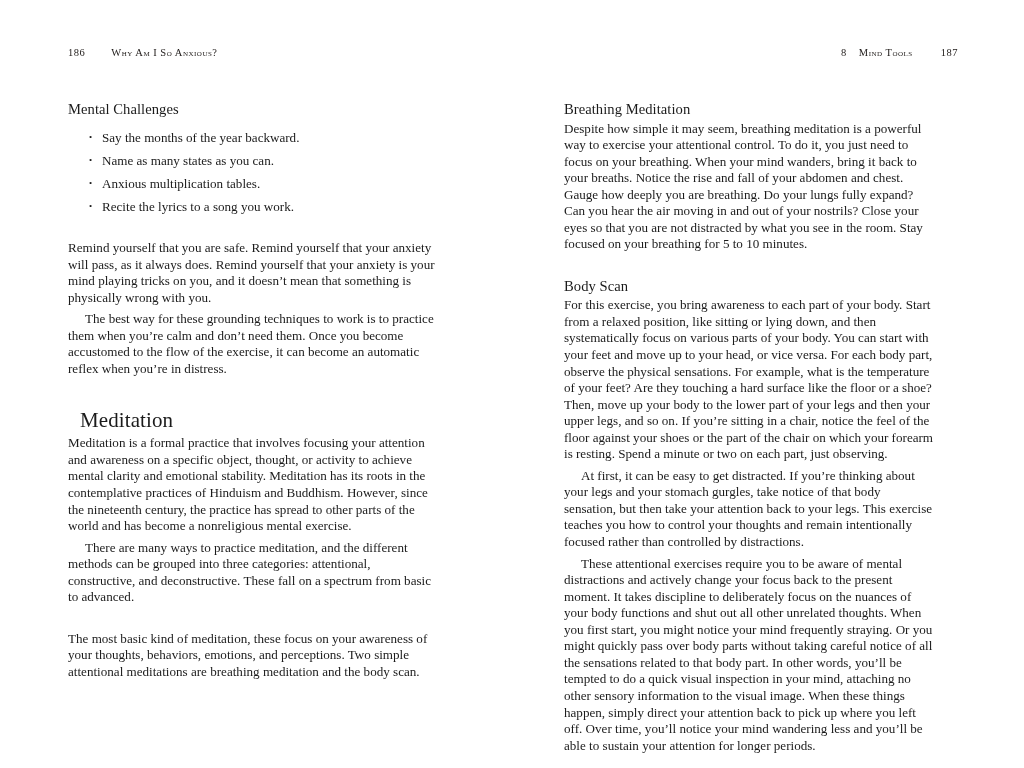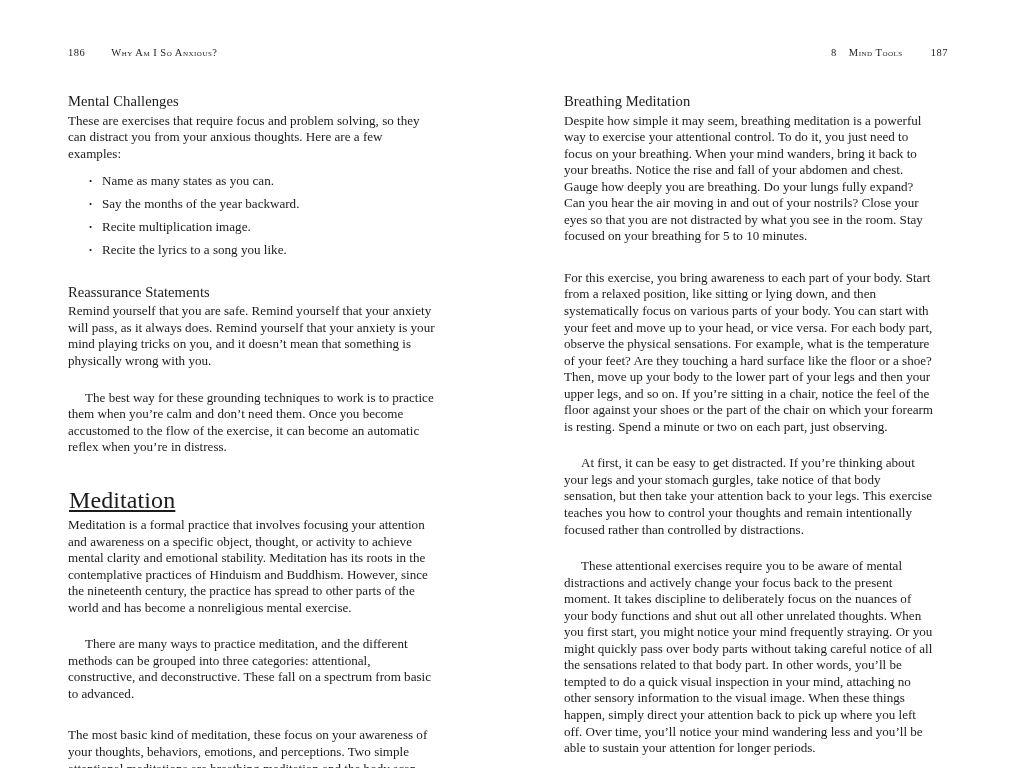--- a/index.html
+++ b/index.html
@@ -21,62 +21,61 @@
   .runhead {
     position: absolute;
     top: 47px;
     font-size: 10.5px;
     font-variant: small-caps;
     letter-spacing: 0.5px;
     color: #25211f;
     white-space: nowrap;
   }
   .runhead-left  { left: 68px; }
-  .runhead-right { right: 76px; }
+  .runhead-right { right: 66px; }
   .runhead .folio { font-variant: small-caps; }
   .runhead-left .folio  { margin-right: 26px; }
   .runhead-right .chapno { margin-right: 12px; }
   .runhead-right .folio  { margin-left: 28px; }
 
   
   .col {
     position: absolute;
     top: 93px;
   }
   .col-left  { left: 68px;  width: 370px; }
   .col-right { left: 564px; width: 370px; }
 
   
   h1.chapter-head {
-    font-size: 24px;
+    font-size: 21px;
     font-weight: normal;
-    margin: 0 0 3px 1px;
+    margin: 0 0 3px 12px;
     line-height: 1.18;
     letter-spacing: 0.1px;
-    text-decoration: underline;
   }
   h2.sub-head {
     font-size: 14.6px;
     font-weight: normal;
-    margin: 0 0 2px 0;
+    margin: 8px 0 2px 0;
     line-height: 1.2;
     letter-spacing: 0.05px;
   }
   .gap-before-head { margin-top: 25px; }
   .gap-before-head-lg { margin-top: 30px; }
 
   
   p.body {
     font-size: 13.1px;
     line-height: 16.55px;
     margin: 0;
     text-align: left;
     hyphens: none;
   }
-  p.body.indent { text-indent: 17px; margin-top: 20px; }
+  p.body.indent { text-indent: 17px; margin-top: 5px; }
 
   
   ul.bullets {
     list-style: none;
     margin: 11px 0 0 0;
     padding: 0;
   }
   ul.bullets li {
     position: relative;
     font-size: 13.1px;
@@ -102,31 +101,29 @@
   </div>
 
   <div class="runhead runhead-right">
     <span class="chapno">8</span><span class="chaptitle">Mind Tools</span><span class="folio">187</span>
   </div>
 
   <div class="col col-left">
 
     <section>
       <h2 class="sub-head">Mental Challenges</h2>
-      <p class="body">These are exercises that require focus and problem solving, so they can distract you from your anxious thoughts. Here are a few examples:</p>
       <ul class="bullets">
+        <li>Say the months of the year backward.</li>
         <li>Name as many states as you can.</li>
-        <li>Say the months of the year backward.</li>
-        <li>Recite multiplication image.</li>
-        <li>Recite the lyrics to a song you like.</li>
+        <li>Anxious multiplication tables.</li>
+        <li>Recite the lyrics to a song you work.</li>
       </ul>
     </section>
 
     <section class="gap-before-head">
-      <h2 class="sub-head">Reassurance Statements</h2>
       <p class="body">Remind yourself that you are safe. Remind yourself that your anxiety will pass, as it always does. Remind yourself that your anxiety is your mind playing tricks on you, and it doesn’t mean that something is physically wrong with you.</p>
       <p class="body indent">The best way for these grounding techniques to work is to practice them when you’re calm and don’t need them. Once you become accustomed to the flow of the exercise, it can become an automatic reflex when you’re in distress.</p>
     </section>
 
     <section class="gap-before-head-lg">
       <h1 class="chapter-head">Meditation</h1>
       <p class="body">Meditation is a formal practice that involves focusing your attention and awareness on a specific object, thought, or activity to achieve mental clarity and emotional stability. Meditation has its roots in the contemplative practices of Hinduism and Buddhism. However, since the nineteenth century, the practice has spread to other parts of the world and has become a nonreligious mental exercise.</p>
       <p class="body indent">There are many ways to practice meditation, and the different methods can be grouped into three categories: attentional, constructive, and deconstructive. These fall on a spectrum from basic to advanced.</p>
     </section>
 
@@ -137,20 +134,21 @@
   </div>
 
   <div class="col col-right">
 
     <section>
       <h2 class="sub-head">Breathing Meditation</h2>
       <p class="body">Despite how simple it may seem, breathing meditation is a powerful way to exercise your attentional control. To do it, you just need to focus on your breathing. When your mind wanders, bring it back to your breaths. Notice the rise and fall of your abdomen and chest. Gauge how deeply you are breathing. Do your lungs fully expand? Can you hear the air moving in and out of your nostrils? Close your eyes so that you are not distracted by what you see in the room. Stay focused on your breathing for 5 to 10 minutes.</p>
     </section>
 
     <section class="gap-before-head">
+      <h2 class="sub-head">Body Scan</h2>
       <p class="body">For this exercise, you bring awareness to each part of your body. Start from a relaxed position, like sitting or lying down, and then systematically focus on various parts of your body. You can start with your feet and move up to your head, or vice versa. For each body part, observe the physical sensations. For example, what is the temperature of your feet? Are they touching a hard surface like the floor or a shoe? Then, move up your body to the lower part of your legs and then your upper legs, and so on. If you’re sitting in a chair, notice the feel of the floor against your shoes or the part of the chair on which your forearm is resting. Spend a minute or two on each part, just observing.</p>
       <p class="body indent">At first, it can be easy to get distracted. If you’re thinking about your legs and your stomach gurgles, take notice of that body sensation, but then take your attention back to your legs. This exercise teaches you how to control your thoughts and remain intentionally focused rather than controlled by distractions.</p>
       <p class="body indent">These attentional exercises require you to be aware of mental distractions and actively change your focus back to the present moment. It takes discipline to deliberately focus on the nuances of your body functions and shut out all other unrelated thoughts. When you first start, you might notice your mind frequently straying. Or you might quickly pass over body parts without taking careful notice of all the sensations related to that body part. In other words, you’ll be tempted to do a quick visual inspection in your mind, attaching no other sensory information to the visual image. When these things happen, simply direct your attention back to pick up where you left off. Over time, you’ll notice your mind wandering less and you’ll be able to sustain your attention for longer periods.</p>
     </section>
 
   </div>
 
 </div>
 
 </body></html>

